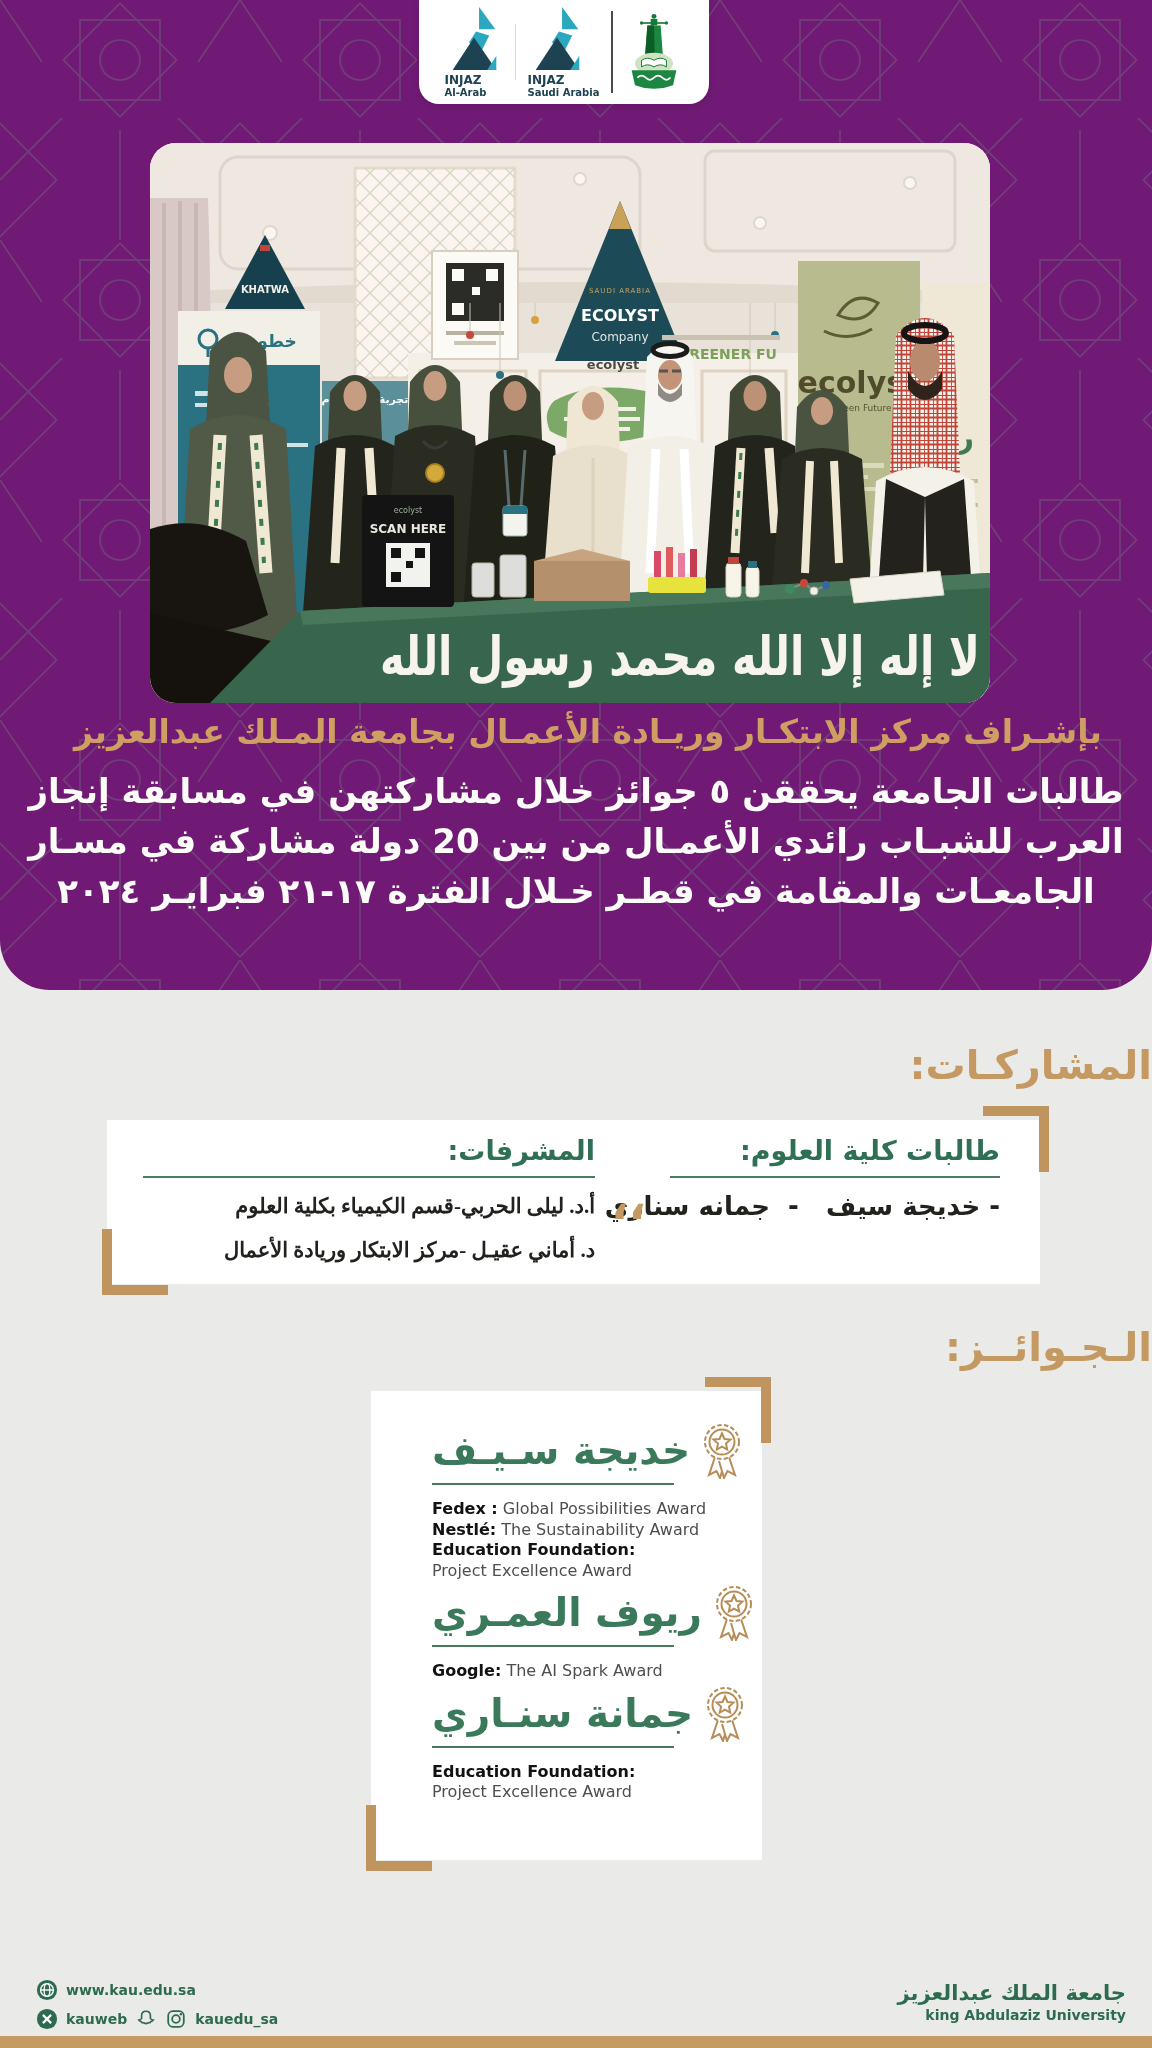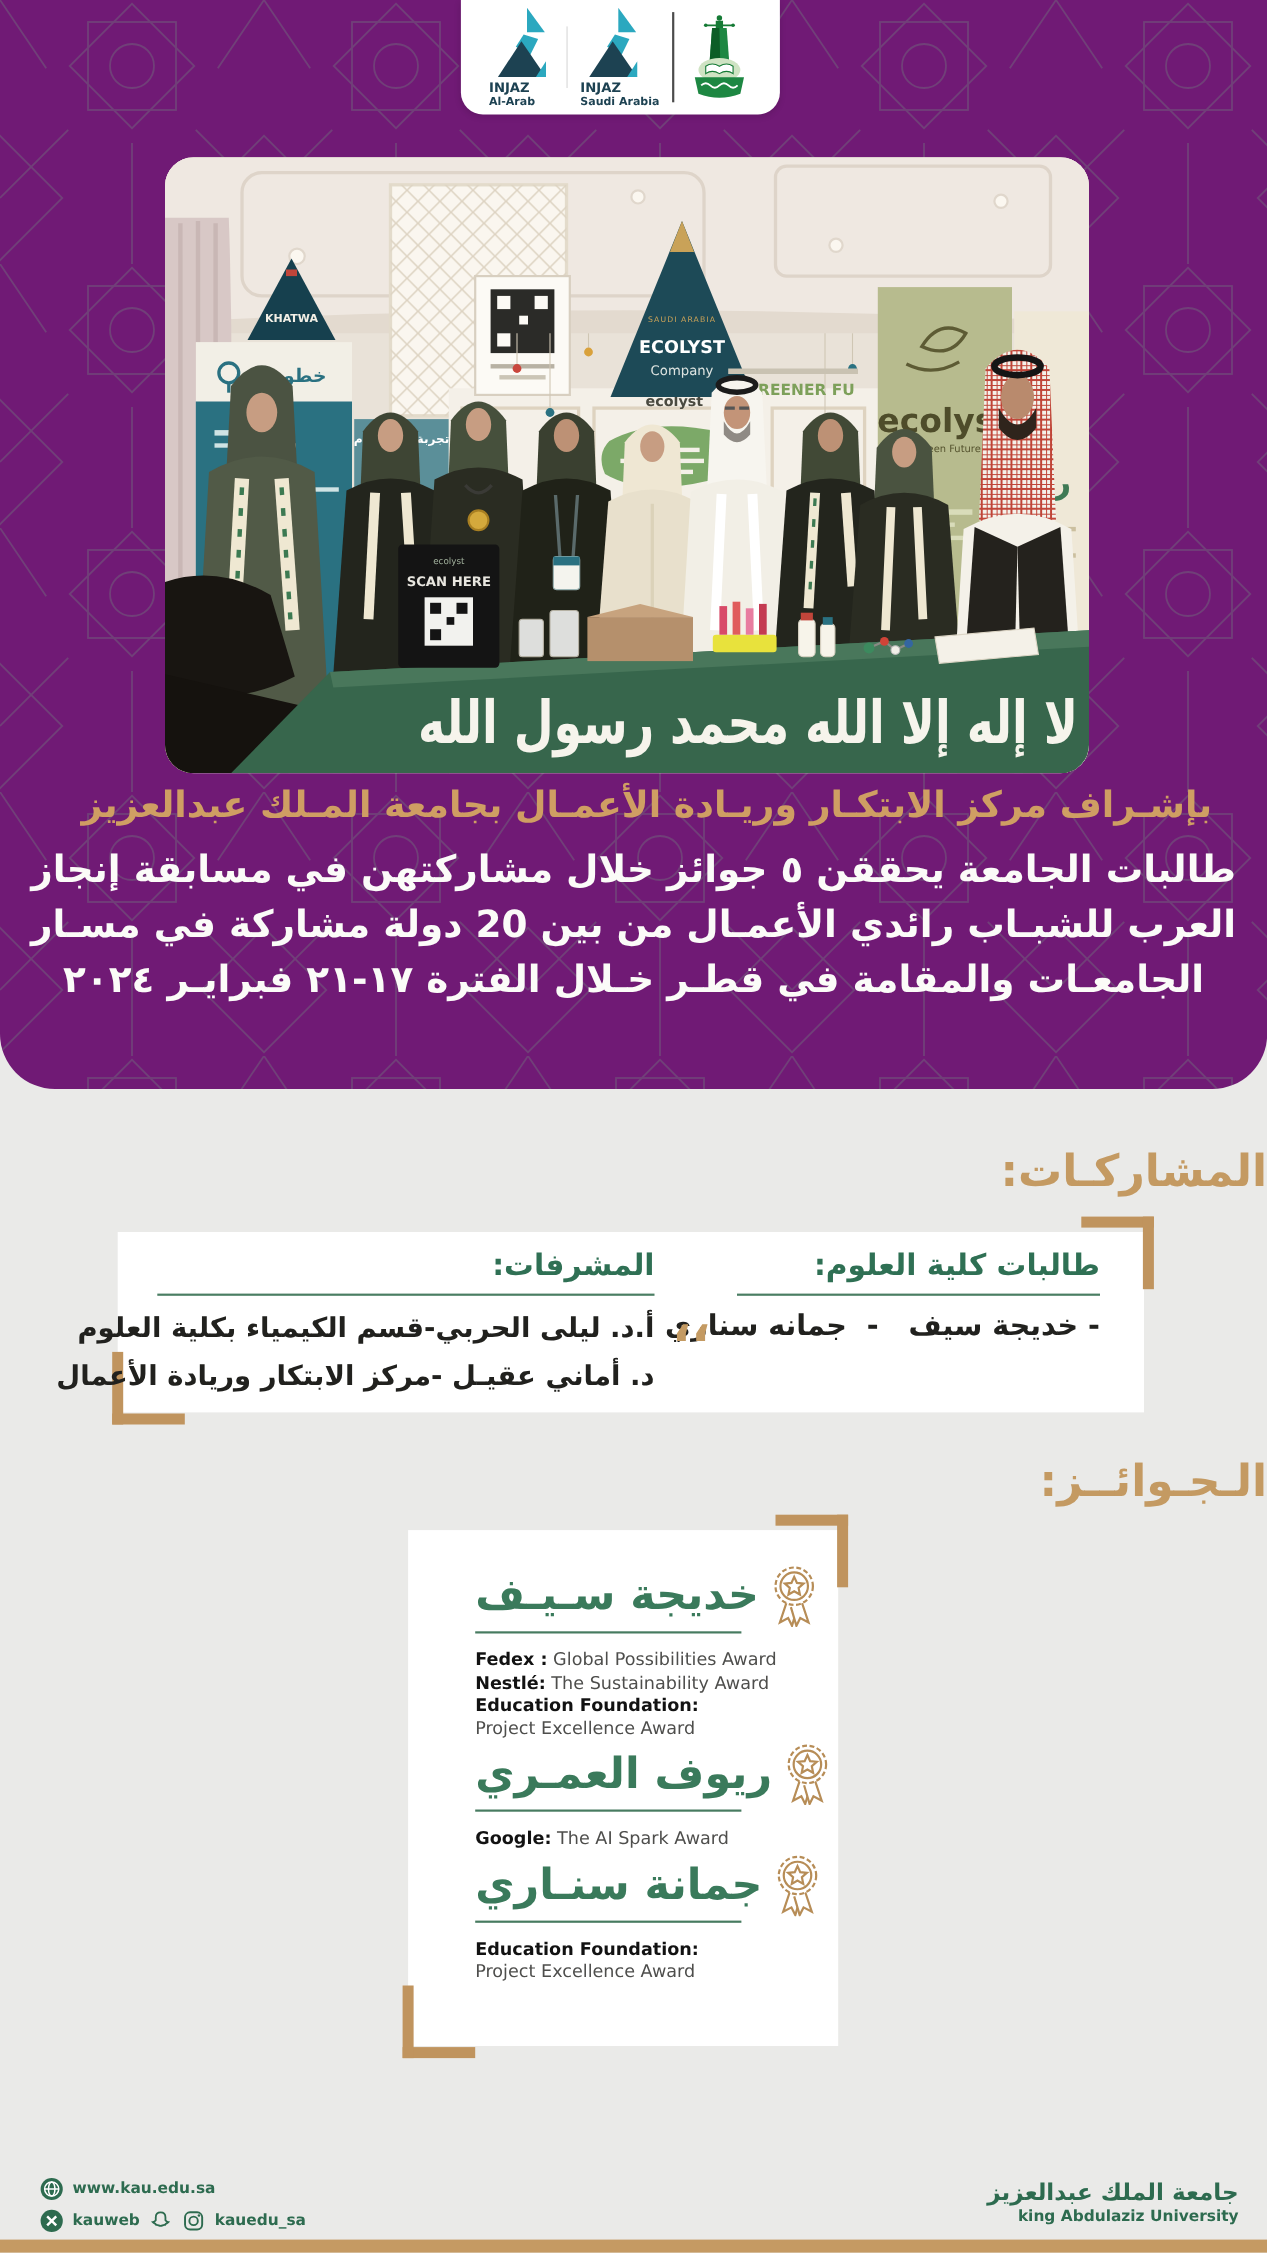--- a/index.html
+++ b/index.html
@@ -30,21 +30,21 @@
   .b-tr{top:-14px;right:-9px;border-top:10px solid #c0945e;border-right:10px solid #c0945e;}
   .b-bl{bottom:-11px;left:-5px;border-bottom:10px solid #c0945e;border-left:10px solid #c0945e;}
 
   
   #participants-card{left:107px;top:1120px;width:933px;height:164px;}
   .students-col{position:absolute;right:40px;top:14px;width:330px;direction:rtl;text-align:right;}
   .sups-col{position:absolute;left:36px;top:14px;width:452px;direction:rtl;text-align:right;}
   .col-title{font-size:27px;font-weight:bold;color:#2f7054;line-height:34px;margin:0;}
   .col-rule{height:2px;background:#4a7e63;margin-top:8px;}
   .p-row{font-size:26px;font-weight:bold;color:#21211e;margin-top:13px;line-height:31px;white-space:nowrap;}
-  .sups-col .p-row{font-size:25px;}
+  .sups-col .p-row{font-size:21px;font-family:Liberation Serif, serif;}
   .quote{position:absolute;left:504px;top:60px;font-size:46px;font-weight:bold;color:#c49a62;line-height:46px;}
 
   
   #awards-card{left:371px;top:1391px;width:391px;height:469px;}
   .a-body{position:absolute;left:61px;right:34px;top:30px;}
   .winner-head{display:flex;justify-content:flex-end;align-items:flex-end;gap:10px;height:58px;direction:rtl;}
   .wname{font-size:39px;font-weight:bold;color:#3a7a5b;line-height:56px;white-space:nowrap;order:2;}
   .medal{width:44px;height:58px;flex:0 0 auto;order:1;}
   .wrule{height:2px;background:#477b60;margin-top:4px;margin-right:54px;}
   .alist{margin:14px 0 2px;font-size:16px;line-height:20.5px;color:#4e4e4c;}

